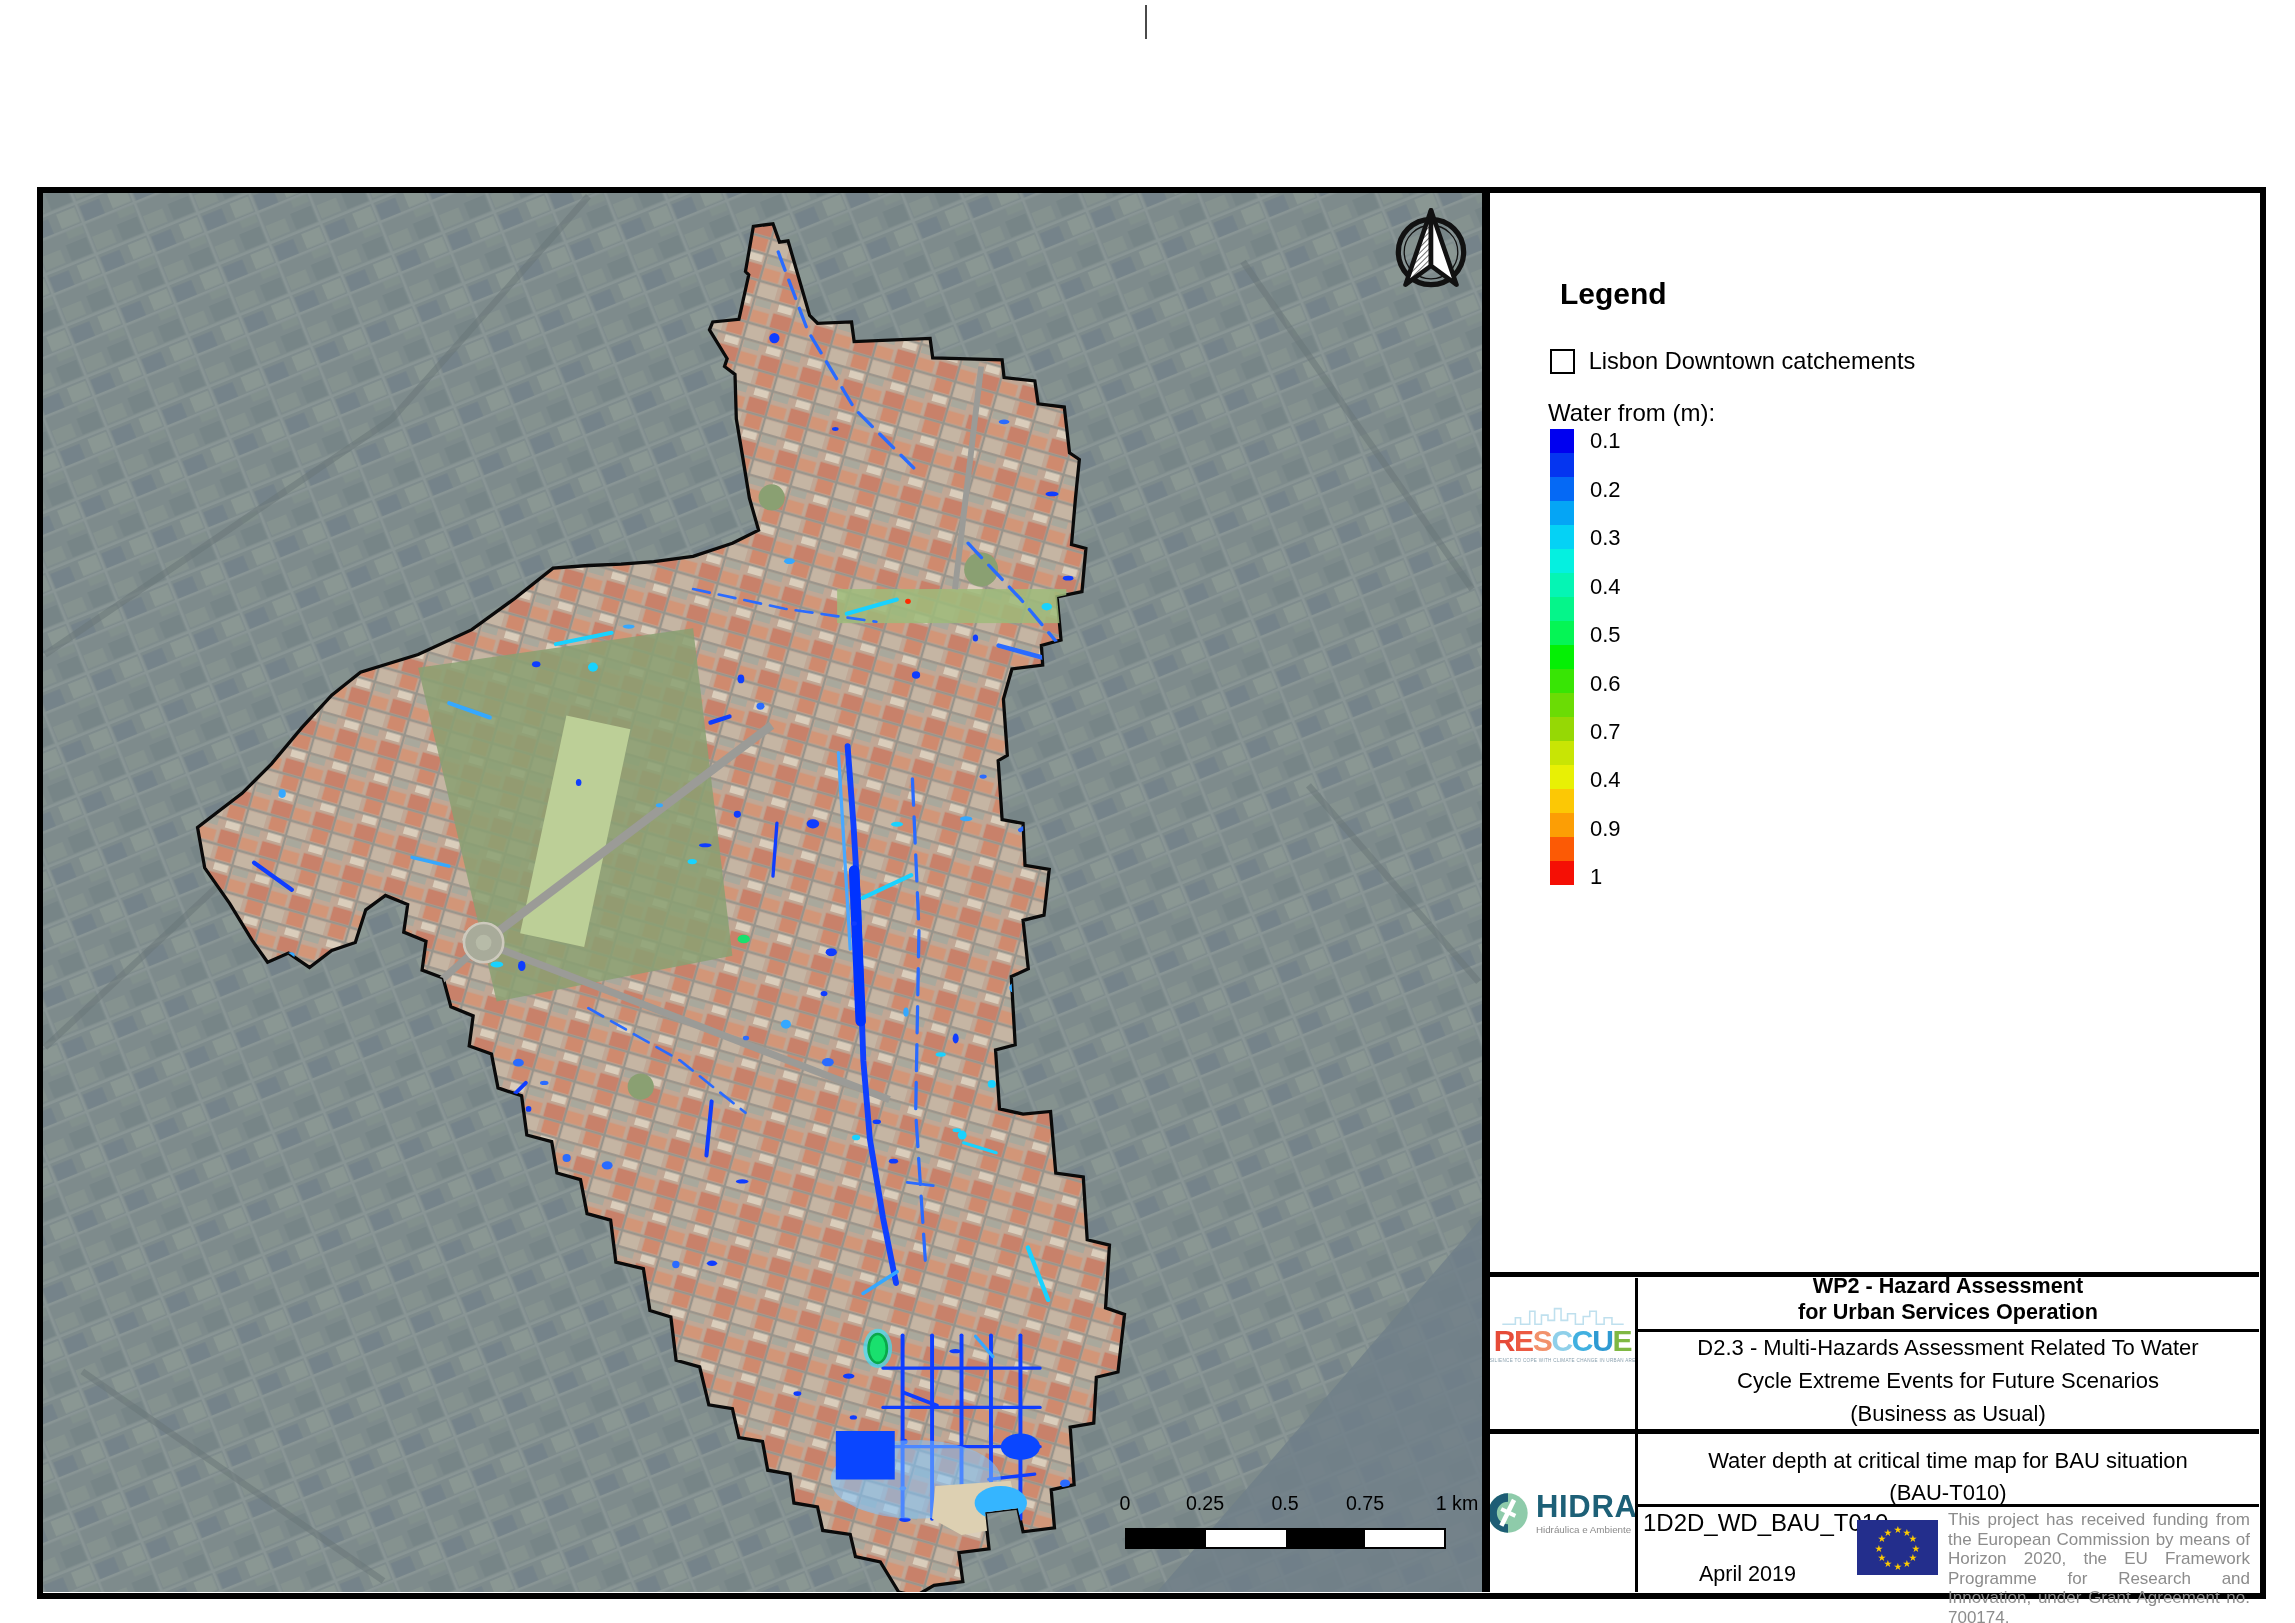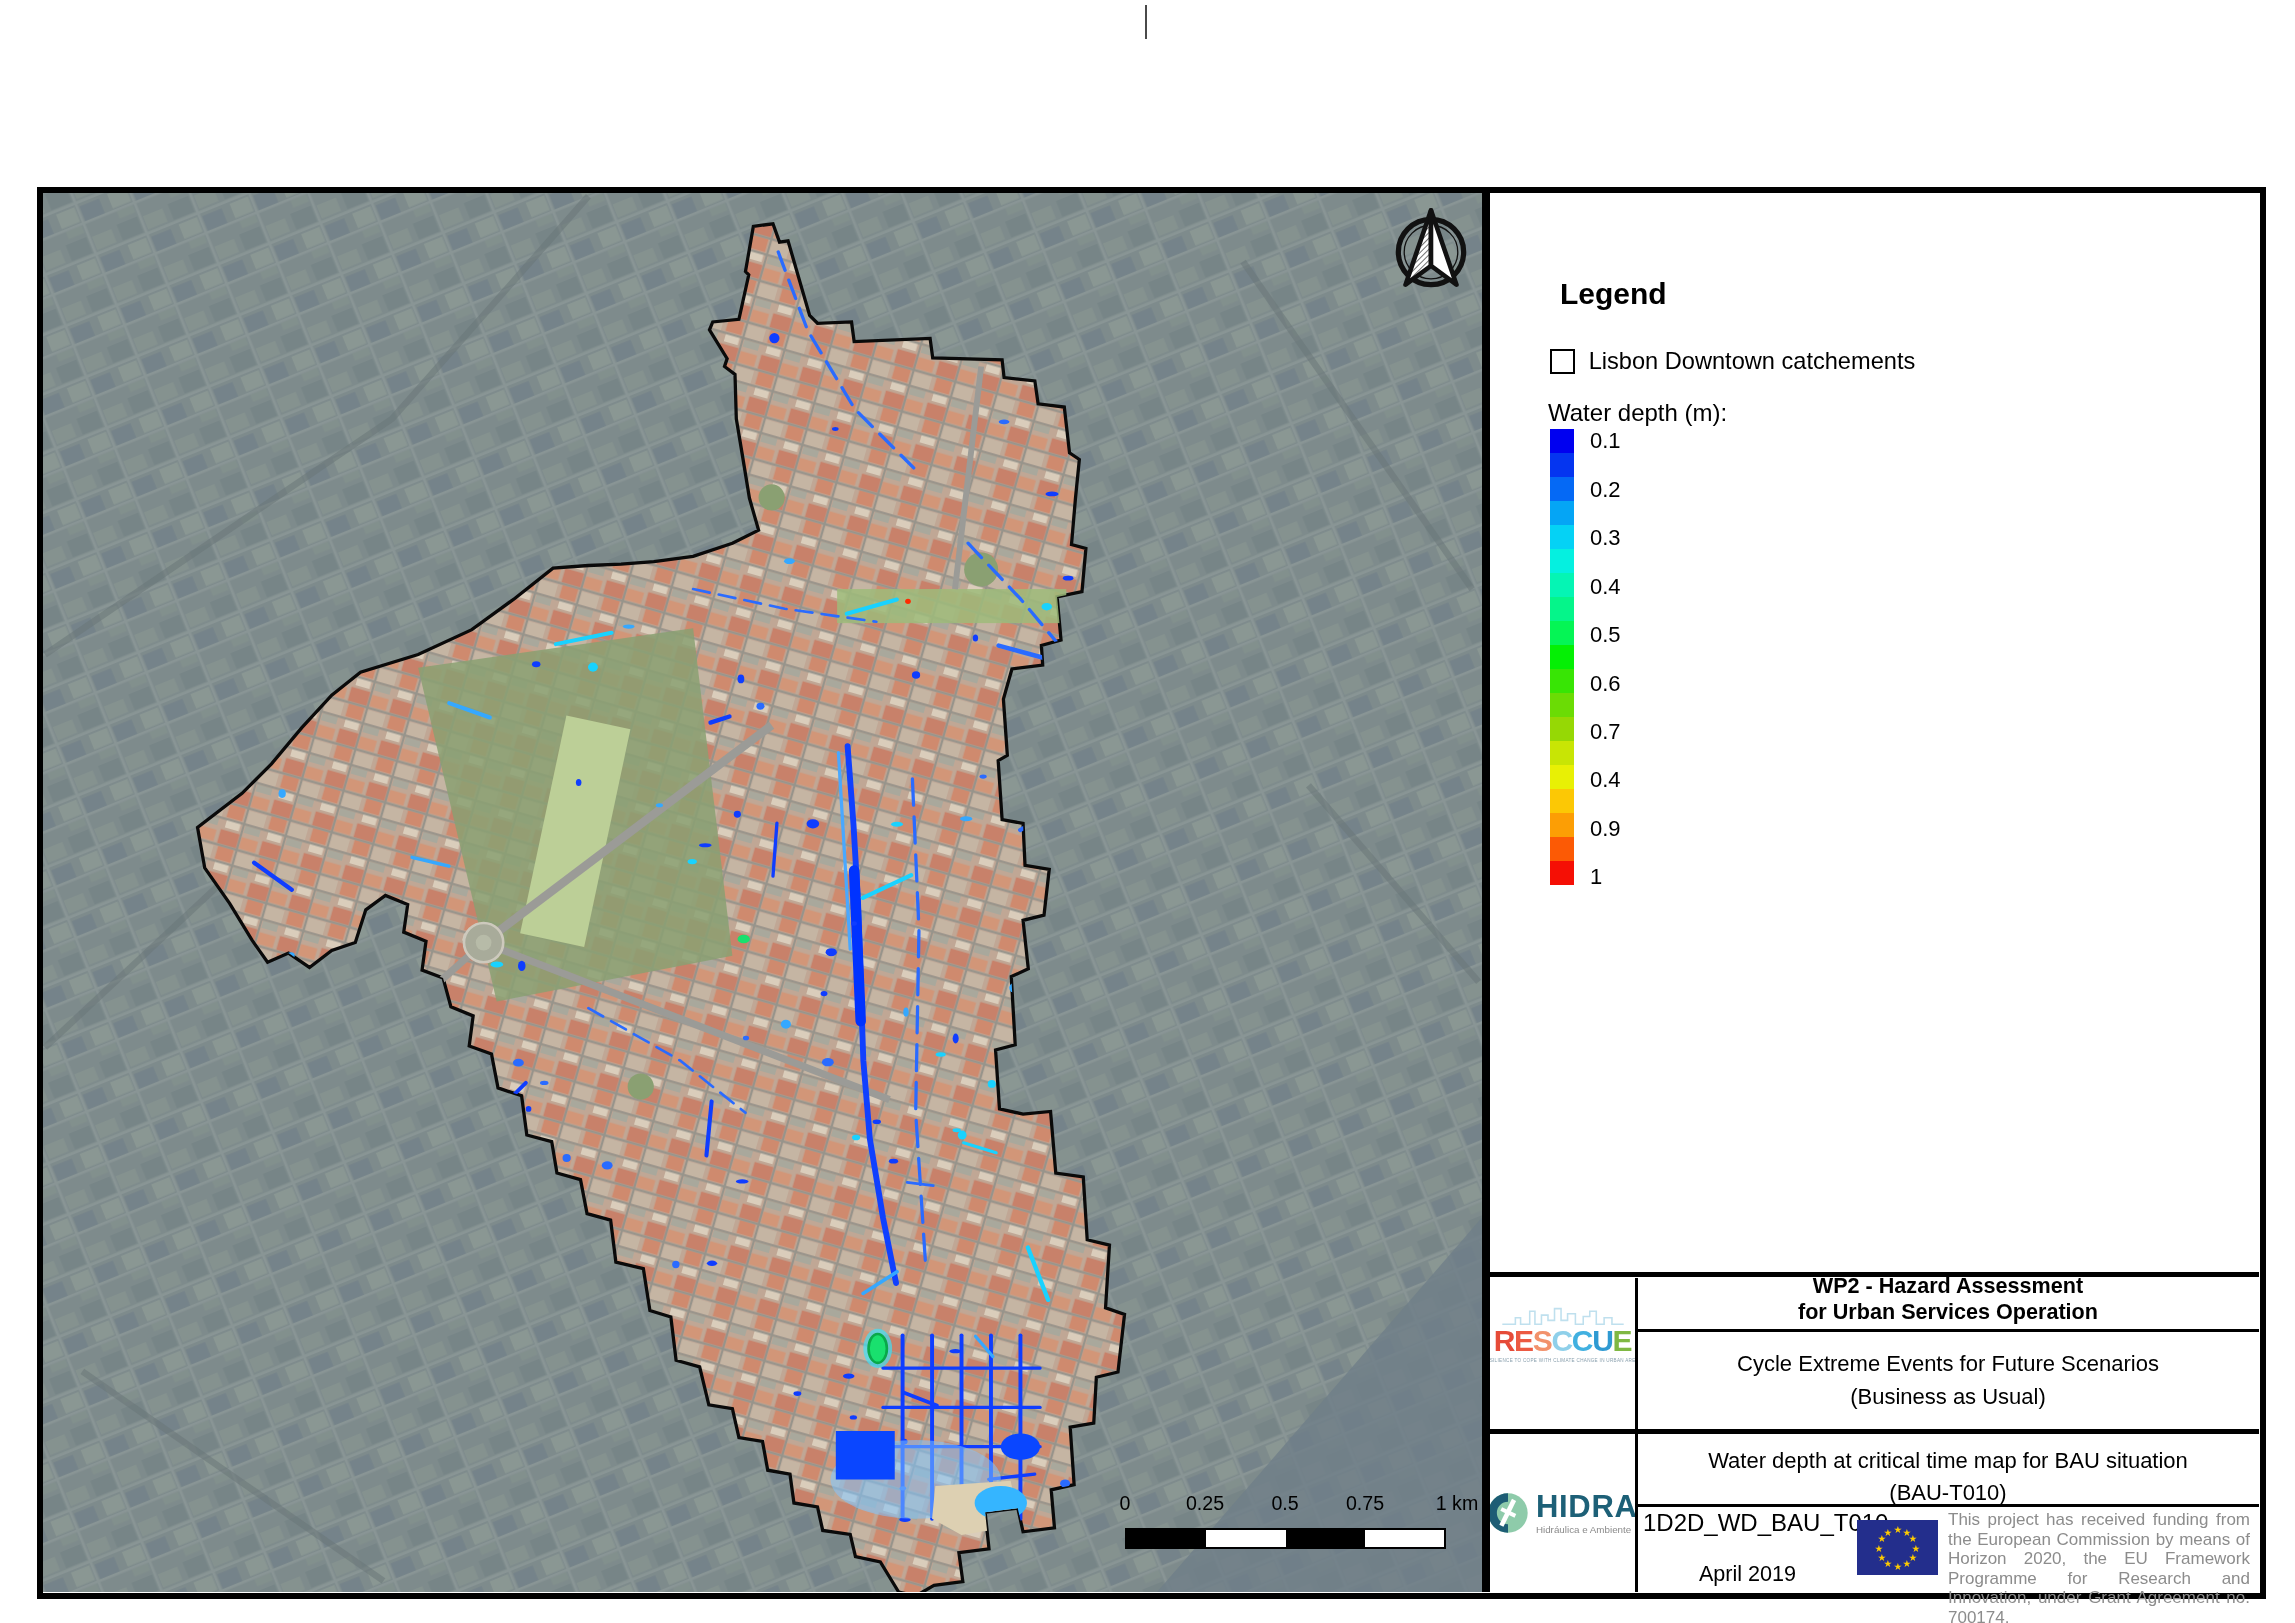--- a/index.html
+++ b/index.html
@@ -304,21 +304,21 @@
     <div class="vdivider"></div>
 
     <div class="panel">
       <div class="legend-title">Legend</div>
 
       <div class="legend-item">
         <div class="legend-checkbox"></div>
         <div class="legend-item-label">Lisbon Downtown catchements</div>
       </div>
 
-      <div class="ramp-title">Water depth (m):</div>
+      <div class="ramp-title">Water from (m):</div>
       <div class="ramp" id="ramp">
           <div class="ramp-block" style="background: rgb(0, 0, 240);"></div>
           <div class="ramp-block" style="background: rgb(5, 53, 240);"></div>
           <div class="ramp-block" style="background: rgb(5, 105, 245);"></div>
           <div class="ramp-block" style="background: rgb(5, 165, 245);"></div>
           <div class="ramp-block" style="background: rgb(5, 210, 245);"></div>
           <div class="ramp-block" style="background: rgb(5, 240, 224);"></div>
           <div class="ramp-block" style="background: rgb(5, 245, 180);"></div>
           <div class="ramp-block" style="background: rgb(5, 245, 138);"></div>
           <div class="ramp-block" style="background: rgb(5, 245, 85);"></div>
@@ -350,20 +350,21 @@
         <div class="tb-border-h" style="top:1079px; height:5.2px;"></div>
         <div class="tb-border-col" style="top:1085px; height:314px;"></div>
 
         <div class="tb-row tb-project" style="top:1085px; height:42px;">
           <div>WP2 - Hazard Assessment</div>
           <div>for Urban Services Operation</div>
         </div>
         <div class="tb-row-divider" style="top:1136px;"></div>
 
         <div class="tb-row tb-deliverable" style="top:1138px; height:98px;">
+          <div>D2.3 - Multi-Hazards Assessment Related To Water</div>
           <div>Cycle Extreme Events for Future Scenarios</div>
           <div>(Business as Usual)</div>
         </div>
         <div class="tb-border-h" style="top:1236px; height:5.2px;"></div>
 
         <div class="tb-row tb-maptitle" style="top:1241px; height:86px;">
           <div>Water depth at critical time map for BAU situation</div>
           <div>(BAU-T010)</div>
         </div>
         <div class="tb-row-divider" style="top:1311px;"></div>

